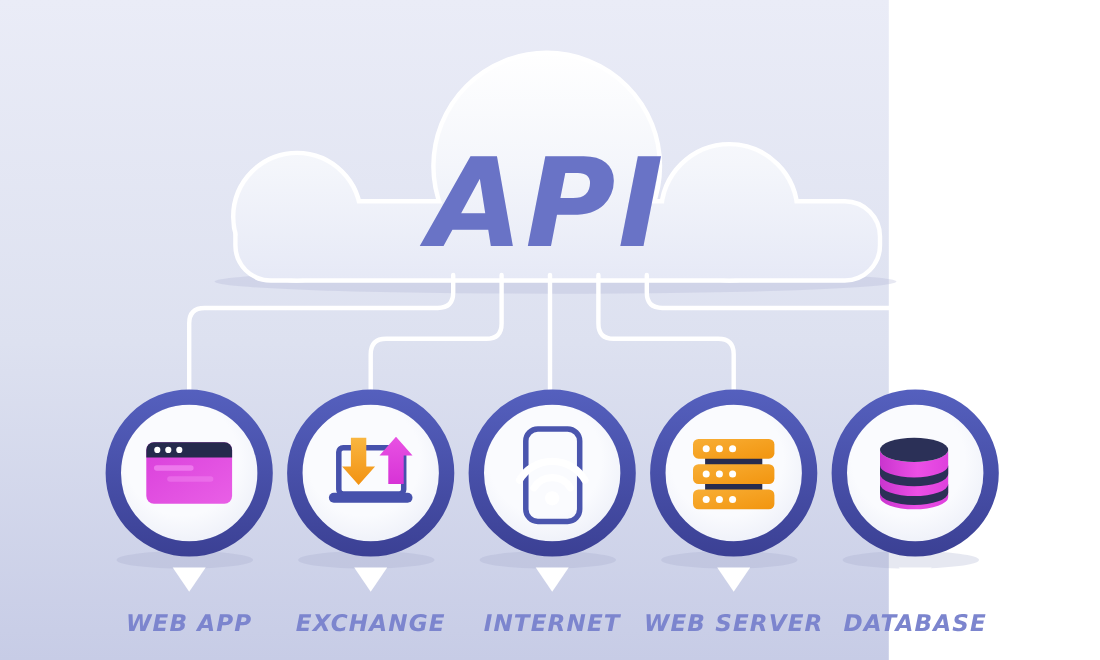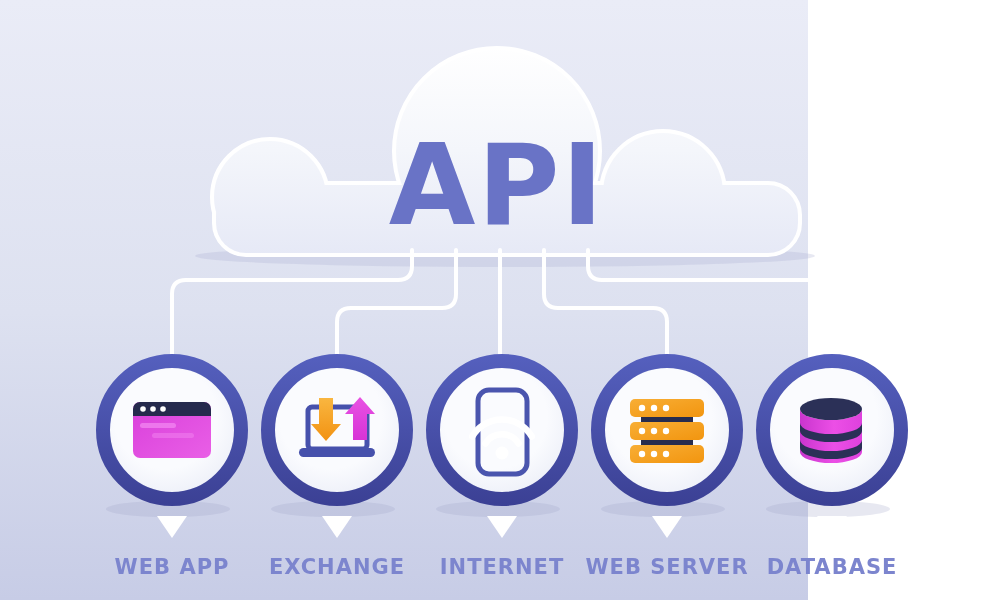--- a/index.html
+++ b/index.html
@@ -3,20 +3,21 @@
 <meta charset="utf-8">
 <style>
   html,body{margin:0;padding:0;}
   body{
     width:1000px;height:600px;overflow:hidden;
     font-family:"Liberation Sans","DejaVu Sans",sans-serif;
   }
   .stage{
     position:relative;width:808px;height:600px;
     background:linear-gradient(180deg,#EAECF7 0%,#DDE1F0 52%,#C7CCE6 100%);
+    font-style:italic;
   }
   svg{display:block;}
   .api-text{
     font-family:"DejaVu Sans","Liberation Sans",sans-serif;
     font-weight:bold;
   }
   .node-label{
     font-family:"DejaVu Sans","Liberation Sans",sans-serif;
     font-weight:bold;
   }

